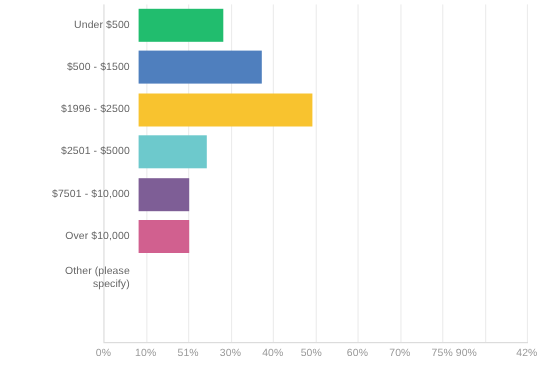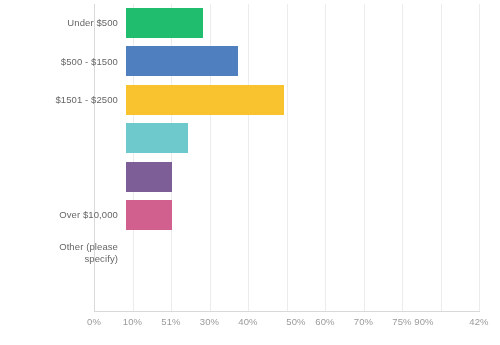--- a/index.html
+++ b/index.html
@@ -153,31 +153,33 @@
           <div class="bar" title="Under $500: 20%" style="width: 77px; background: rgb(33, 189, 110);"></div>
         </div>
       </div>
       <div class="row">
         <div class="row-label">$500 - $1500</div>
         <div class="bar-track">
           <div class="bar" title="$500 - $1500: 29%" style="width: 111.65px; background: rgb(79, 127, 190);"></div>
         </div>
       </div>
       <div class="row">
-        <div class="row-label">$1501 - $2500</div>
+        <div class="row-label">$1996 - $2500</div>
         <div class="bar-track">
           <div class="bar" title="$1501 - $2500: 41%" style="width: 157.85px; background: rgb(248, 195, 47);"></div>
         </div>
       </div>
       <div class="row">
+        <div class="row-label">$2501 - $5000</div>
         <div class="bar-track">
           <div class="bar" title="$2501 - $5000: 16%" style="width: 61.6px; background: rgb(109, 201, 204);"></div>
         </div>
       </div>
       <div class="row">
+        <div class="row-label">$7501 - $10,000</div>
         <div class="bar-track">
           <div class="bar" title="$7501 - $10,000: 12%" style="width: 46.2px; background: rgb(126, 94, 150);"></div>
         </div>
       </div>
       <div class="row">
         <div class="row-label">Over $10,000</div>
         <div class="bar-track">
           <div class="bar" title="Over $10,000: 12%" style="width: 46.2px; background: rgb(209, 96, 143);"></div>
         </div>
       </div>
@@ -187,21 +189,21 @@
         <div class="bar-track"></div>
       </div>
     </div>
 
   <div class="tick-labels">
       <span class="tick-label" style="left: 94px;">0%</span>
       <span class="tick-label" style="left: 132.5px;">10%</span>
       <span class="tick-label" style="left: 171px;">51%</span>
       <span class="tick-label" style="left: 209.5px;">30%</span>
       <span class="tick-label" style="left: 248px;">40%</span>
-      <span class="tick-label" style="left: 296px;">50%</span>
+      <span class="tick-label" style="left: 283px;">50%</span>
       <span class="tick-label" style="left: 325px;">60%</span>
       <span class="tick-label" style="left: 363.5px;">70%</span>
       <span class="tick-label" style="left: 402px;">75%</span>
       <span class="tick-label" style="left: 424px;">90%</span>
       <span class="tick-label" style="left: 479px;">42%</span>
     </div>
 
 </div>
 
 </body></html>

